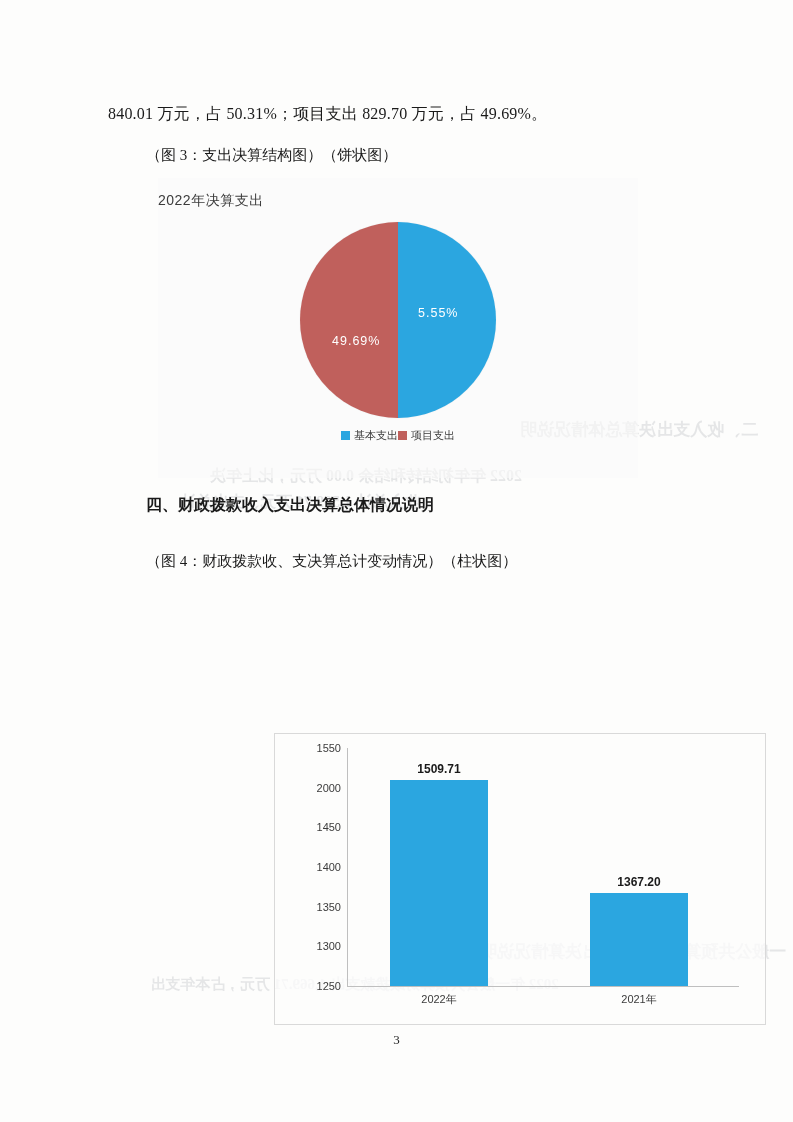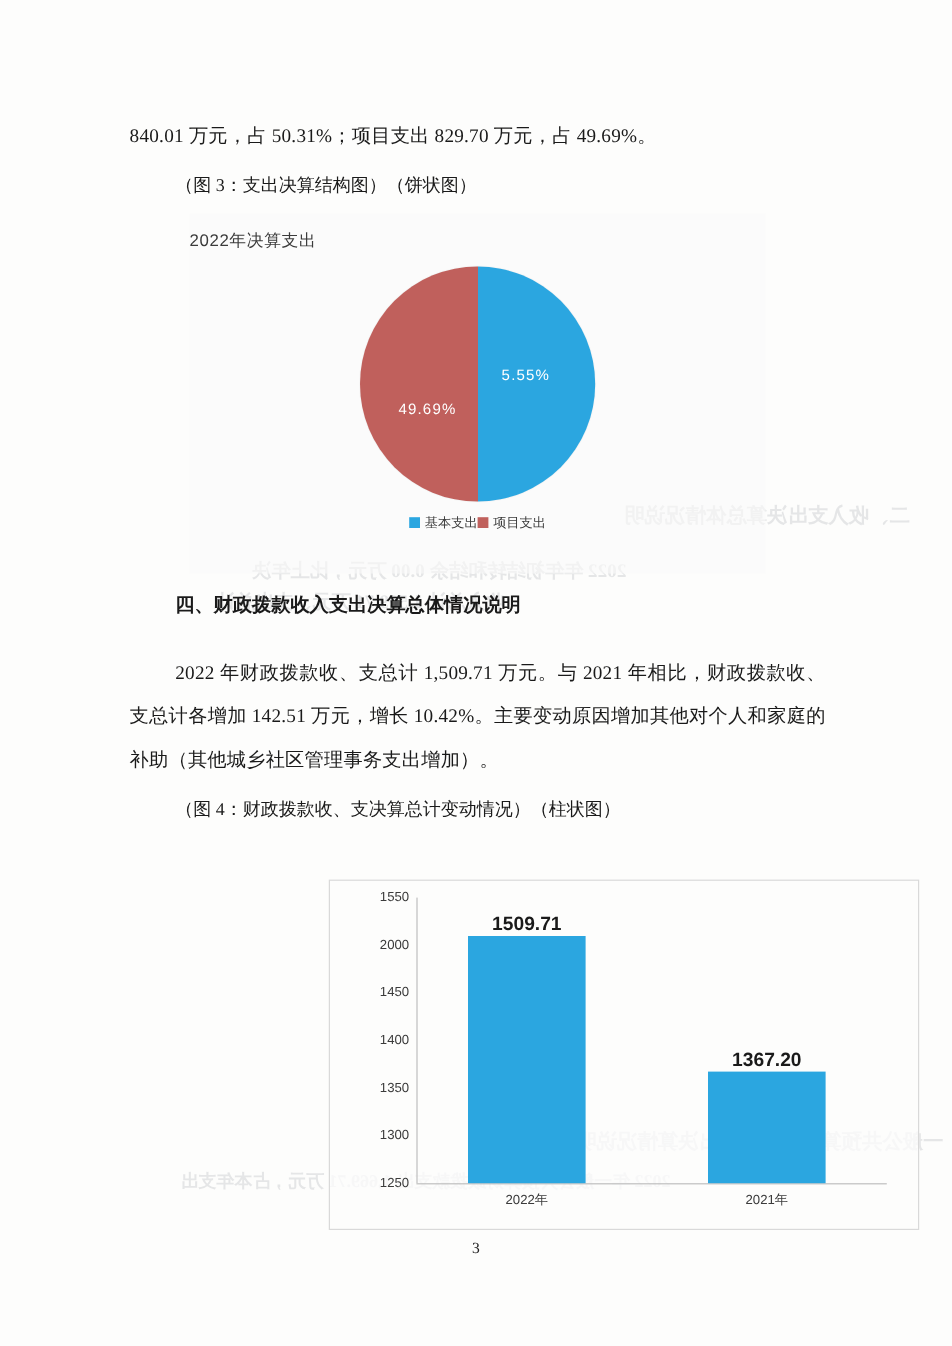--- a/index.html
+++ b/index.html
@@ -162,21 +162,21 @@
     bottom: 0;
   }
   .bar-area {
     position: absolute;
     left: 73px; top: 14px;
     width: 391px; height: 238px;
   }
   .bar-value {
     position: absolute;
     font-family: "Liberation Sans", sans-serif;
-    font-size: 16px;
+    font-size: 12px;
     font-weight: bold;
     color: #1a1a1a;
     transform: translateX(-50%);
   }
   .x-label {
     position: absolute;
     top: 258px;
     font-family: "Liberation Sans", sans-serif;
     font-size: 11px;
     color: #3b3b3b;
@@ -223,21 +223,20 @@
         </span>
         <span class="legend-item">
           <i class="legend-swatch" style="background:#c0605c"></i>
           <span>项目支出</span>
         </span>
       </div>
     </div>
 
     <h2 class="heading">四、财政拨款收入支出决算总体情况说明</h2>
 
-    <p class="para indent2">2022 年财政拨款收、支总计 1,509.71 万元。与 2021 年相比，财政拨款收、支总计各增加 142.51 万元，增长 10.42%。主要变动原因增加其他对个人和家庭的补助（其他城乡社区管理事务支出增加）。</p>
 
     <p class="caption">（图 4：财政拨款收、支决算总计变动情况）（柱状图）</p>
   </div>
 
   <div id="bar-chart-box" style="position:absolute; left:188px; top:733px;">
     <div class="bar-plot">
 
       <div class="y-axis">
         <div class="y-tick" style="top:238px;">1250</div>
         <div class="y-tick" style="top:198.3px;">1300</div>

